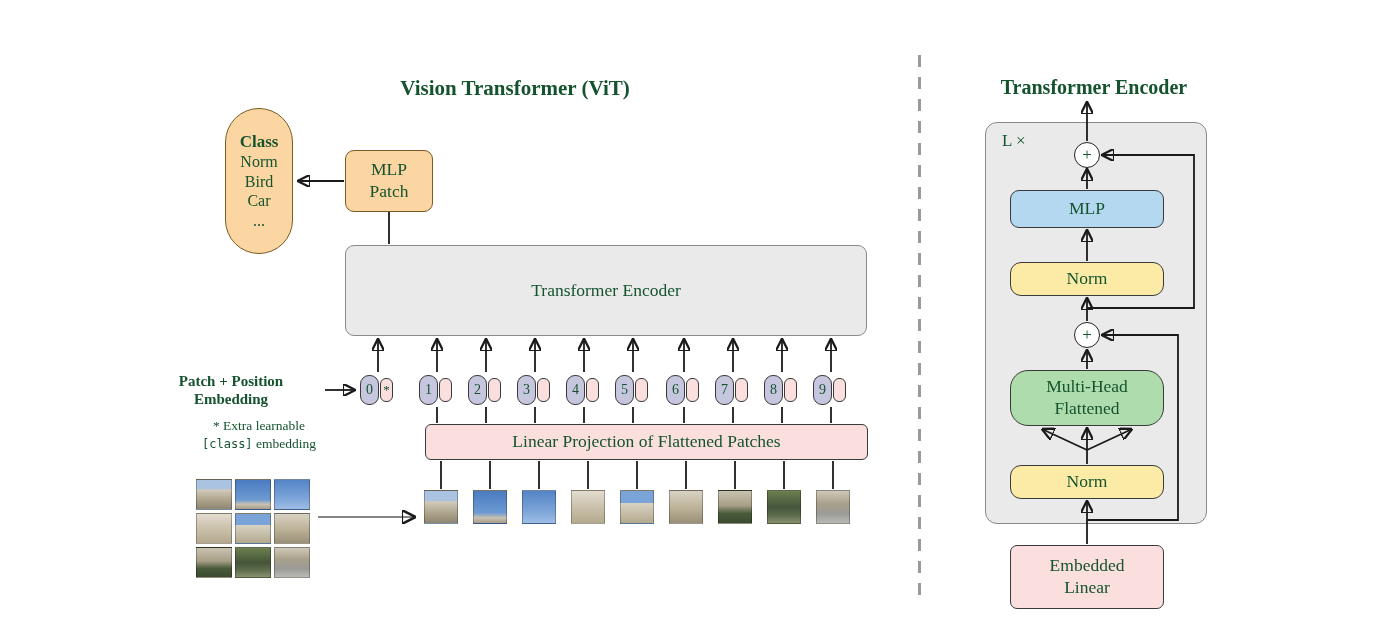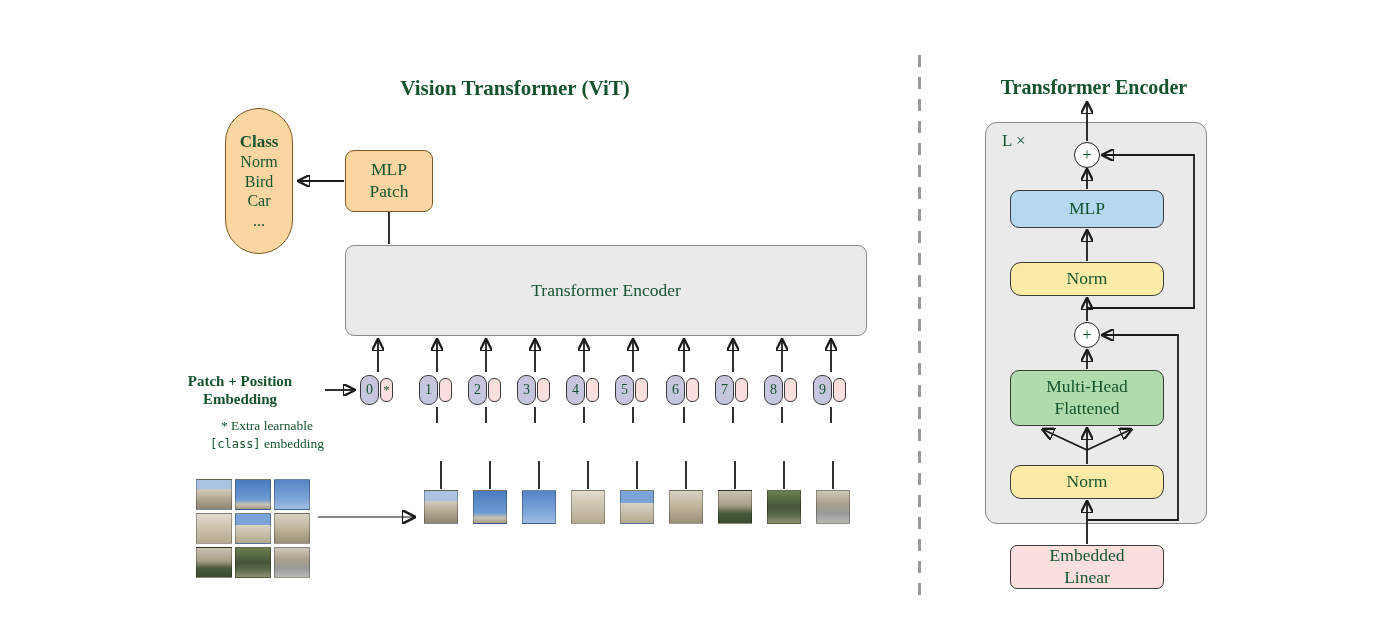--- a/index.html
+++ b/index.html
@@ -25,22 +25,22 @@
   .left-title{left:325px;top:76px;width:380px;}
   .class-pill{
     position:absolute;left:225px;top:108px;width:66px;height:144px;border-radius:34px;
     background:var(--c-orange,#FBD6A2);border:1.6px solid #7a5a22;
     display:flex;flex-direction:column;align-items:center;justify-content:center;
     font-size:16px;line-height:1.22;z-index:2;
   }
   .pill-header{font-weight:bold;font-size:17px;}
   .mlp-head{left:345px;top:150px;width:88px;height:62px;}
   .encoder-box{left:345px;top:245px;width:522px;height:91px;border-color:#8a8a8a;}
-  .pp-label{position:absolute;left:164px;top:372px;width:152px;text-align:center;font-weight:bold;font-size:15px;line-height:1.2;}
-  .note{position:absolute;left:192px;top:417px;width:150px;text-align:center;font-size:13.5px;line-height:1.3;}
+  .pp-label{position:absolute;left:155px;top:372px;width:152px;text-align:center;font-weight:bold;font-size:15px;line-height:1.2;}
+  .note{position:absolute;left:184px;top:417px;width:150px;text-align:center;font-size:13.5px;line-height:1.3;}
   .note code{font-family:"DejaVu Sans Mono",monospace;font-size:12px;}
   .linproj{left:425px;top:424px;width:443px;height:36px;border-radius:6px;}
 
   .token{position:absolute;top:374px;height:32px;display:flex;align-items:center;z-index:2;}
   .token-pos{
     width:19px;height:30px;background:var(--c-lavender,#C6C6DE);border:1.3px solid #3a3a3a;border-radius:9px;
     display:flex;align-items:center;justify-content:center;font-size:14px;box-sizing:border-box;
   }
   .token-patch{
     width:13px;height:24px;background:var(--c-pink,#FBDFDF);border:1.3px solid #3a3a3a;border-radius:6px;
@@ -76,23 +76,23 @@
   .enc-outer{left:985px;top:122px;width:222px;height:402px;border-radius:12px;z-index:1;}
   .loop-label{position:absolute;left:1002px;top:131px;font-size:17px;z-index:2;}
   .plus-circle{
     position:absolute;width:26px;height:26px;border-radius:50%;background:#fff;border:1.6px solid #222;
     display:flex;align-items:center;justify-content:center;font-size:17px;z-index:2;box-sizing:border-box;
   }
   .plus-top{left:1074px;top:142px;}
   .plus-mid{left:1074px;top:322px;}
   .mlp-box{left:1010px;top:190px;width:154px;height:38px;}
   .norm-top{left:1010px;top:262px;width:154px;height:34px;}
-  .mha-box{left:1010px;top:370px;width:154px;height:56px;}
+  .mha-box{left:1010px;top:370px;width:154px;height:56px;border-radius:18px;}
   .norm-bottom{left:1010px;top:465px;width:154px;height:34px;}
-  .embedded-box{left:1010px;top:545px;width:154px;height:44px;border-radius:7px;}
+  .embedded-box{left:1010px;top:545px;width:154px;height:64px;border-radius:7px;}
 
   .overlay{position:absolute;left:0;top:0;z-index:3;pointer-events:none;}
   .overlay line,.overlay path{stroke:#1a1a1a;stroke-width:1.8;fill:none;}
   .overlay .grayline{stroke:#868686;stroke-width:2;}
 </style>
 </head>
 <body>
 
 <div class="canvas">
 
@@ -159,20 +159,23 @@
   </div>
   <div class="token" style="left:764px">
     <span class="token-pos">8</span>
     <span class="token-patch"></span>
   </div>
   <div class="token" style="left:813px">
     <span class="token-pos">9</span>
     <span class="token-patch"></span>
   </div>
 
+  <div class="box pink linproj">
+    <span>Linear Projection of Flattened Patches</span>
+  </div>
 
   <div class="patchimg p1" style="left:424px"></div>
   <div class="patchimg p2" style="left:473px"></div>
   <div class="patchimg p3" style="left:522px"></div>
   <div class="patchimg p4" style="left:571px"></div>
   <div class="patchimg p5" style="left:620px"></div>
   <div class="patchimg p6" style="left:669px"></div>
   <div class="patchimg p7" style="left:718px"></div>
   <div class="patchimg p8" style="left:767px"></div>
   <div class="patchimg p9" style="left:816px"></div>

